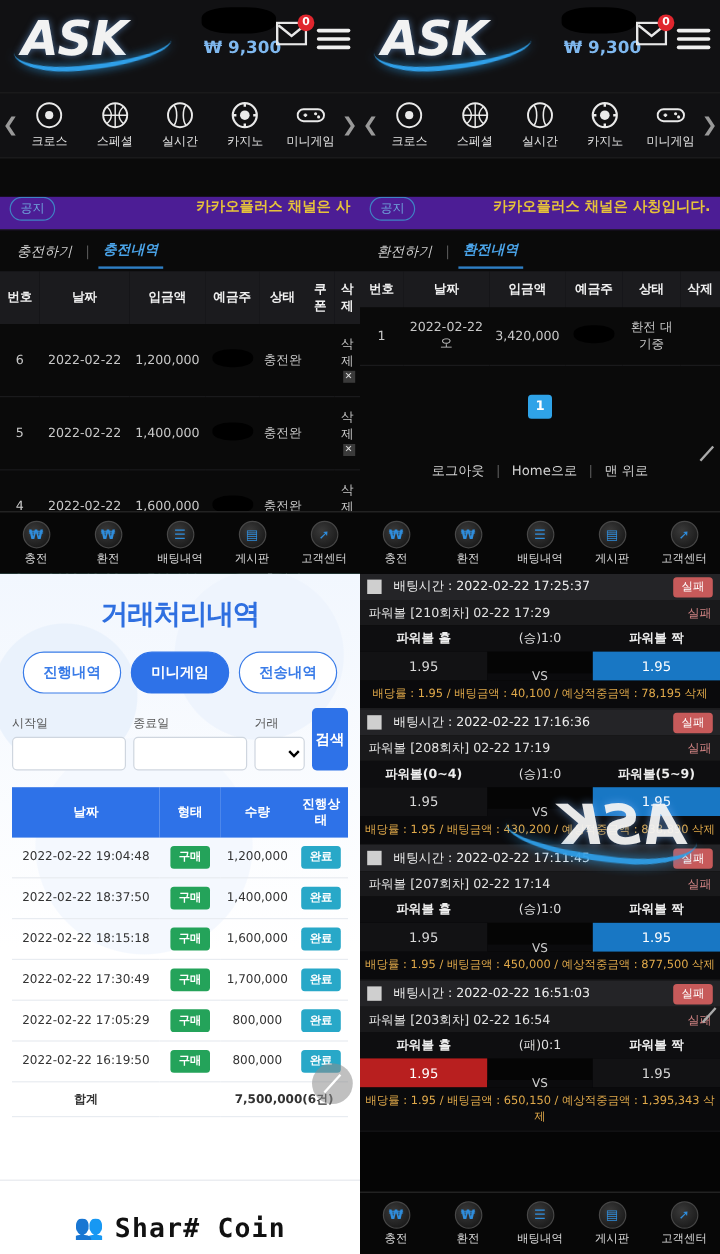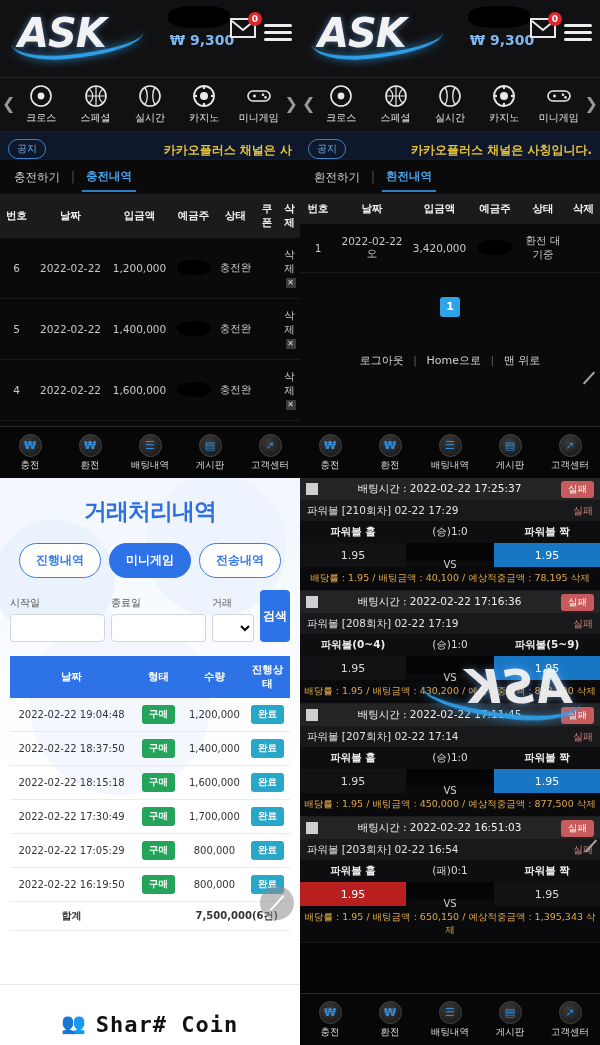--- a/index.html
+++ b/index.html
@@ -43,31 +43,31 @@
   .cat-nav { position:relative; height:54px; background:#111113;
      border-bottom:1px solid #1d1d1f; display:flex; align-items:center;
      justify-content:space-around; padding:0 14px; }
   .cat { text-align:center; width:52px; }
   .cat .ci { width:24px; height:24px; margin:0 auto 3px; }
   .cat .cl { font-size:10px; color:#e4e4e4; white-space:nowrap; }
   .arr { position:absolute; top:16px; color:#999; font-size:16px; }
   .arr.l { left:2px; } .arr.r { right:2px; }
 
   
-  .notice { height:28px; background:#0f172a; display:flex; align-items:flex-end;
-     padding:0 8px; overflow:hidden; border-bottom:1px solid #1b1b1d; }
+  .notice { height:28px; background:#4c1d95; display:flex; align-items:flex-start;
+     padding:0 8px; overflow:hidden; border-bottom:1px solid #1b1b1d;margin-top:32px; }
   .notice .pill { border:1px solid #3f83c4; color:#6fa9de; font-size:10px;
      border-radius:10px; padding:2px 8px; flex:0 0 auto; }
   .notice .msg { flex:1; text-align:right; color:#e6c23a; font-size:12px;
      font-weight:bold; white-space:nowrap; }
 
   
   .subtabs { height:34px; display:flex; align-items:center; padding:0 10px;
      font-size:11.5px; background:#0a0a0a; }
-  .subtabs .t { color:#cfcfcf; padding:6px 4px; }
+  .subtabs .t { color:#cfcfcf; padding:6px 4px;font-style:italic; }
   .subtabs .t.active { color:#4aa3e8; border-bottom:2px solid #2f7fc4;
      font-weight:bold; }
   .subtabs .sep { color:#555; margin:0 7px; }
 
   
   table.dk { width:100%; border-collapse:collapse; font-size:10.5px; }
   table.dk th { background:#1b1b1e; color:#f0f0f0; font-weight:bold;
      padding:8px 2px; font-size:10.5px; }
   table.dk td { padding:10px 2px; text-align:center; color:#c9c9c9;
      border-bottom:1px solid #1a1a1c; }
@@ -159,21 +159,21 @@
      font-family:"DejaVu Sans Mono","Liberation Mono",monospace; letter-spacing:1px; }
   .brandline .ico { display:inline-block; color:#3a6fd8; font-size:20px;
      margin-right:8px; vertical-align:2px; }
 
   
   .betwrap { position:absolute; inset:0; background:#050505; overflow:hidden; }
   .betcard { border-bottom:1px solid #1c1c1e; }
   .bc-top { position:relative; background:#242427; height:22px;
      display:flex; align-items:center; padding:0 6px; }
   .bc-top .chk { width:12px; height:12px; background:#cfcfcf; }
-  .bc-top .tm { flex:1; text-align:center; font-size:10.5px; color:#efefef; }
+  .bc-top .tm { flex:1; text-align:left; font-size:10.5px; color:#efefef;padding-left:10px; }
   .bc-top .fail { background:#c75a5a; color:#fff; font-size:9.5px; padding:2px 7px;
      border-radius:3px; }
   .bc-game { position:relative; background:#19191b; height:21px; display:flex;
      align-items:center; padding:0 7px; }
   .bc-game .gn { font-size:10.5px; color:#e2e2e2; flex:1; }
   .bc-game .gs { font-size:10px; color:#cf8282; }
   .bc-names { display:flex; background:#0e0e10; height:22px; align-items:center;
      font-size:10.5px; color:#ededed; font-weight:bold; }
   .bc-names div { flex:1; text-align:center; }
   .bc-names .mid { flex:0 0 88px; font-weight:normal; color:#dcdcdc; }

